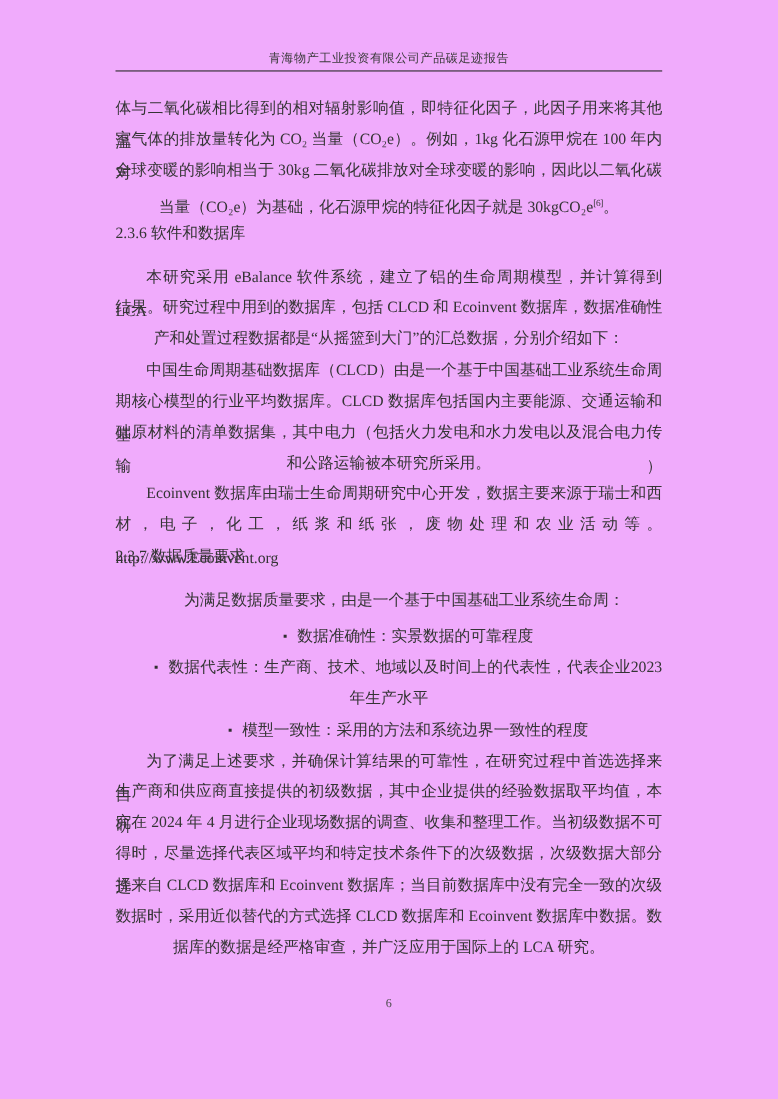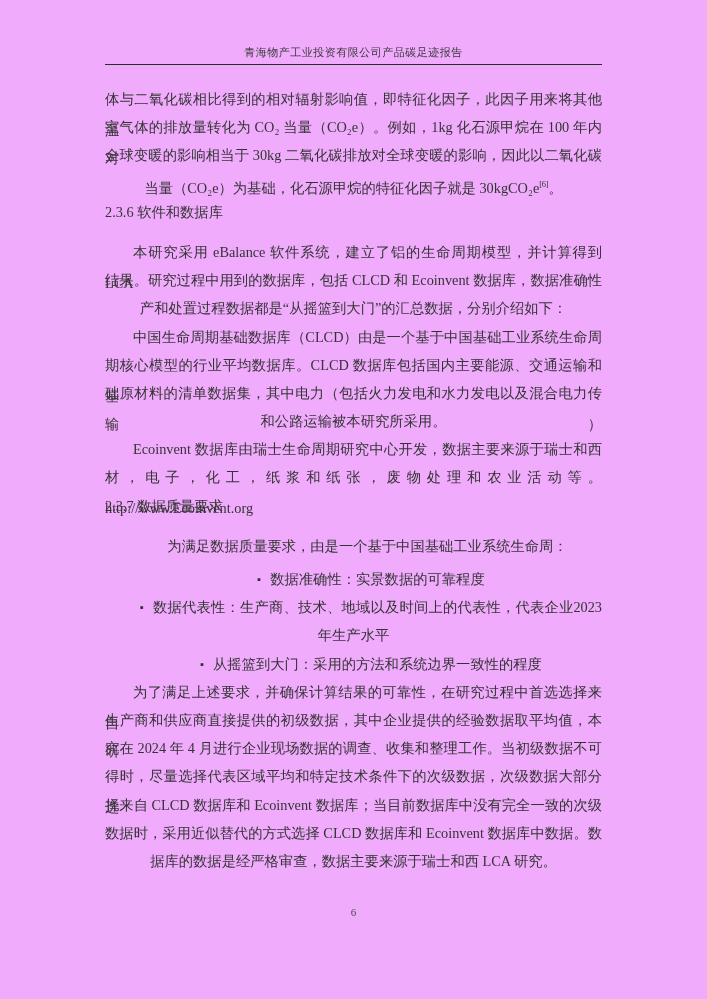--- a/index.html
+++ b/index.html
@@ -107,27 +107,27 @@
     <div class="line full indent">Ecoinvent 数据库由瑞士生命周期研究中心开发，数据主要来源于瑞士和西</div>
     <div class="line full">材，电子，化工，纸浆和纸张，废物处理和农业活动等。http://www.Ecoinvent.org</div>
 
     <div class="line heading">2.3.7 数据质量要求</div>
 
     <div class="line last indent sp-before-para">为满足数据质量要求，由是一个基于中国基础工业系统生命周：</div>
 
     <div class="line last bullet-line sp-before-bullets"><span class="bullet-glyph">▪</span><span>数据准确性：实景数据的可靠程度</span></div>
     <div class="line full bullet-line"><span class="bullet-glyph">▪</span><span>数据代表性：生产商、技术、地域以及时间上的代表性，代表企业2023</span></div>
     <div class="line last">年生产水平</div>
-    <div class="line last bullet-line"><span class="bullet-glyph">▪</span><span>从摇篮到大门：采用的方法和系统边界一致性的程度</span></div>
+    <div class="line last bullet-line"><span class="bullet-glyph">▪</span><span>模型一致性：采用的方法和系统边界一致性的程度</span></div>
 
     <div class="line full indent">为了满足上述要求，并确保计算结果的可靠性，在研究过程中首选选择来自</div>
     <div class="line full">生产商和供应商直接提供的初级数据，其中企业提供的经验数据取平均值，本研</div>
     <div class="line full">究在 2024 年 4 月进行企业现场数据的调查、收集和整理工作。当初级数据不可</div>
     <div class="line full">得时，尽量选择代表区域平均和特定技术条件下的次级数据，次级数据大部分选</div>
     <div class="line full">择来自 CLCD 数据库和 Ecoinvent 数据库；当目前数据库中没有完全一致的次级</div>
     <div class="line full">数据时，采用近似替代的方式选择 CLCD 数据库和 Ecoinvent 数据库中数据。数</div>
-    <div class="line last">据库的数据是经严格审查，数据主要来源于瑞士和西 LCA 研究。</div>
+    <div class="line last">据库的数据是经严格审查，并广泛应用于国际上的 LCA 研究。</div>
 
   </div>
 
   <div class="page-footer">6</div>
 
 </div>
 
 </body></html>

